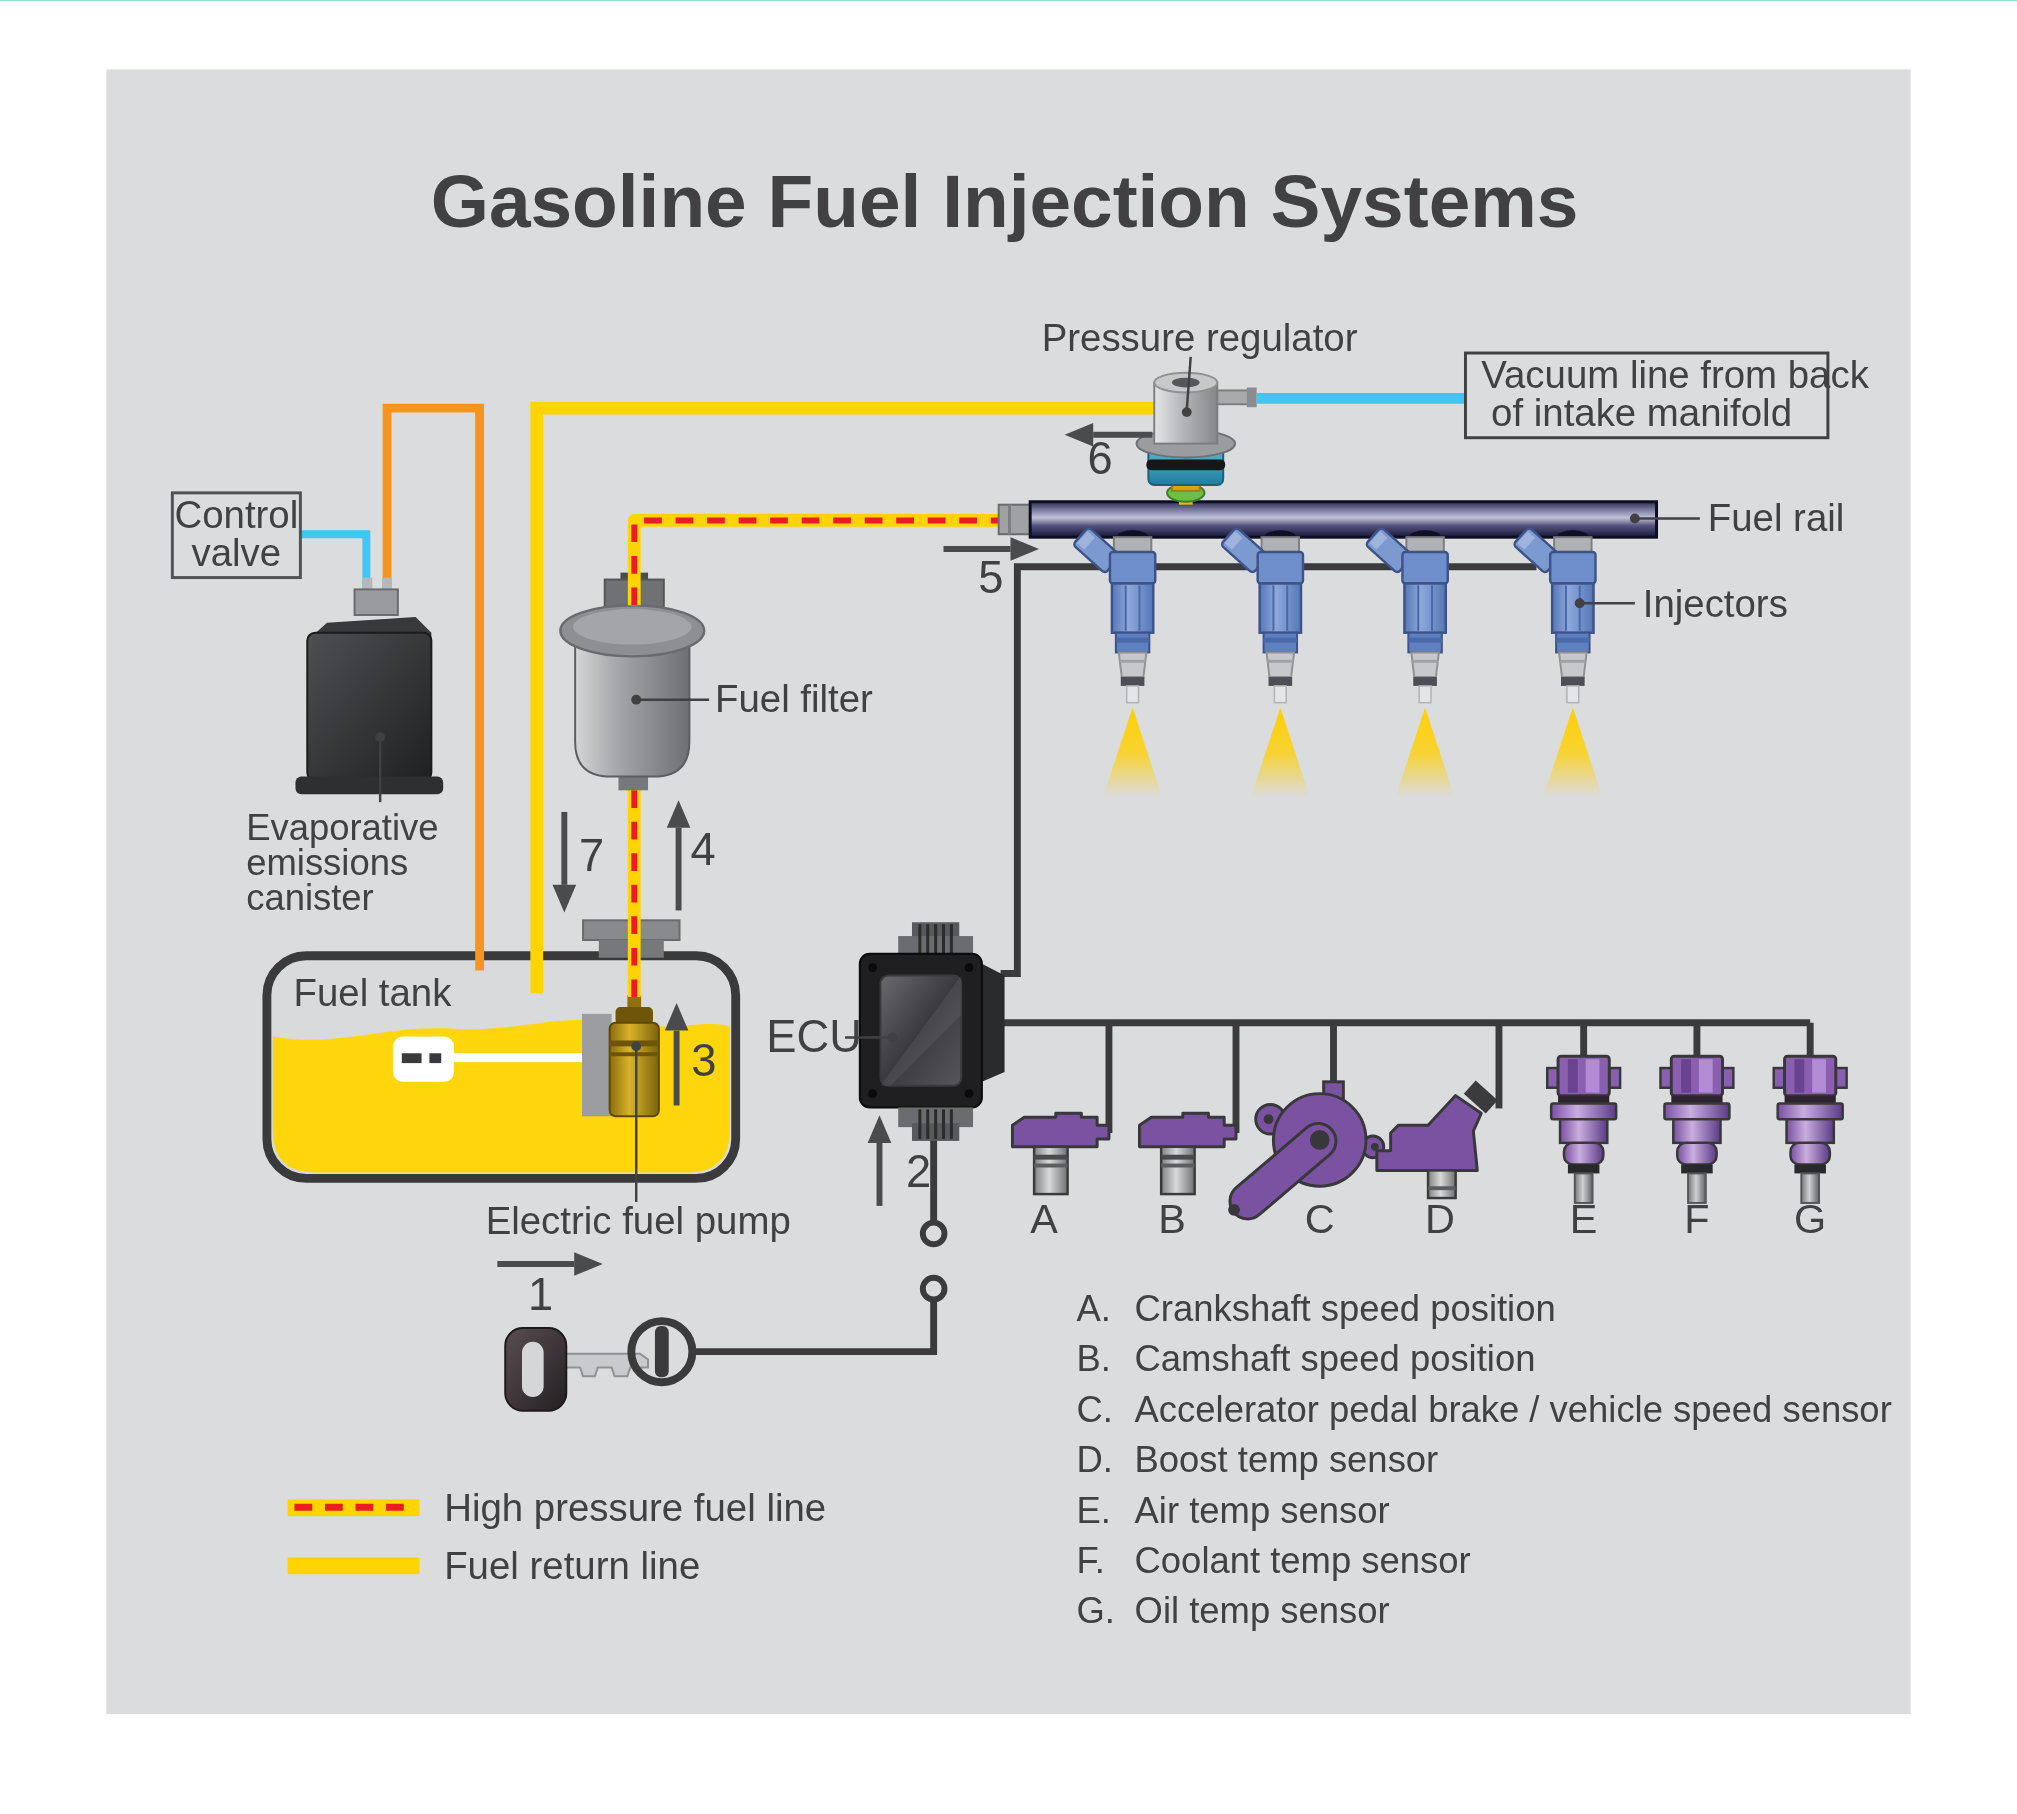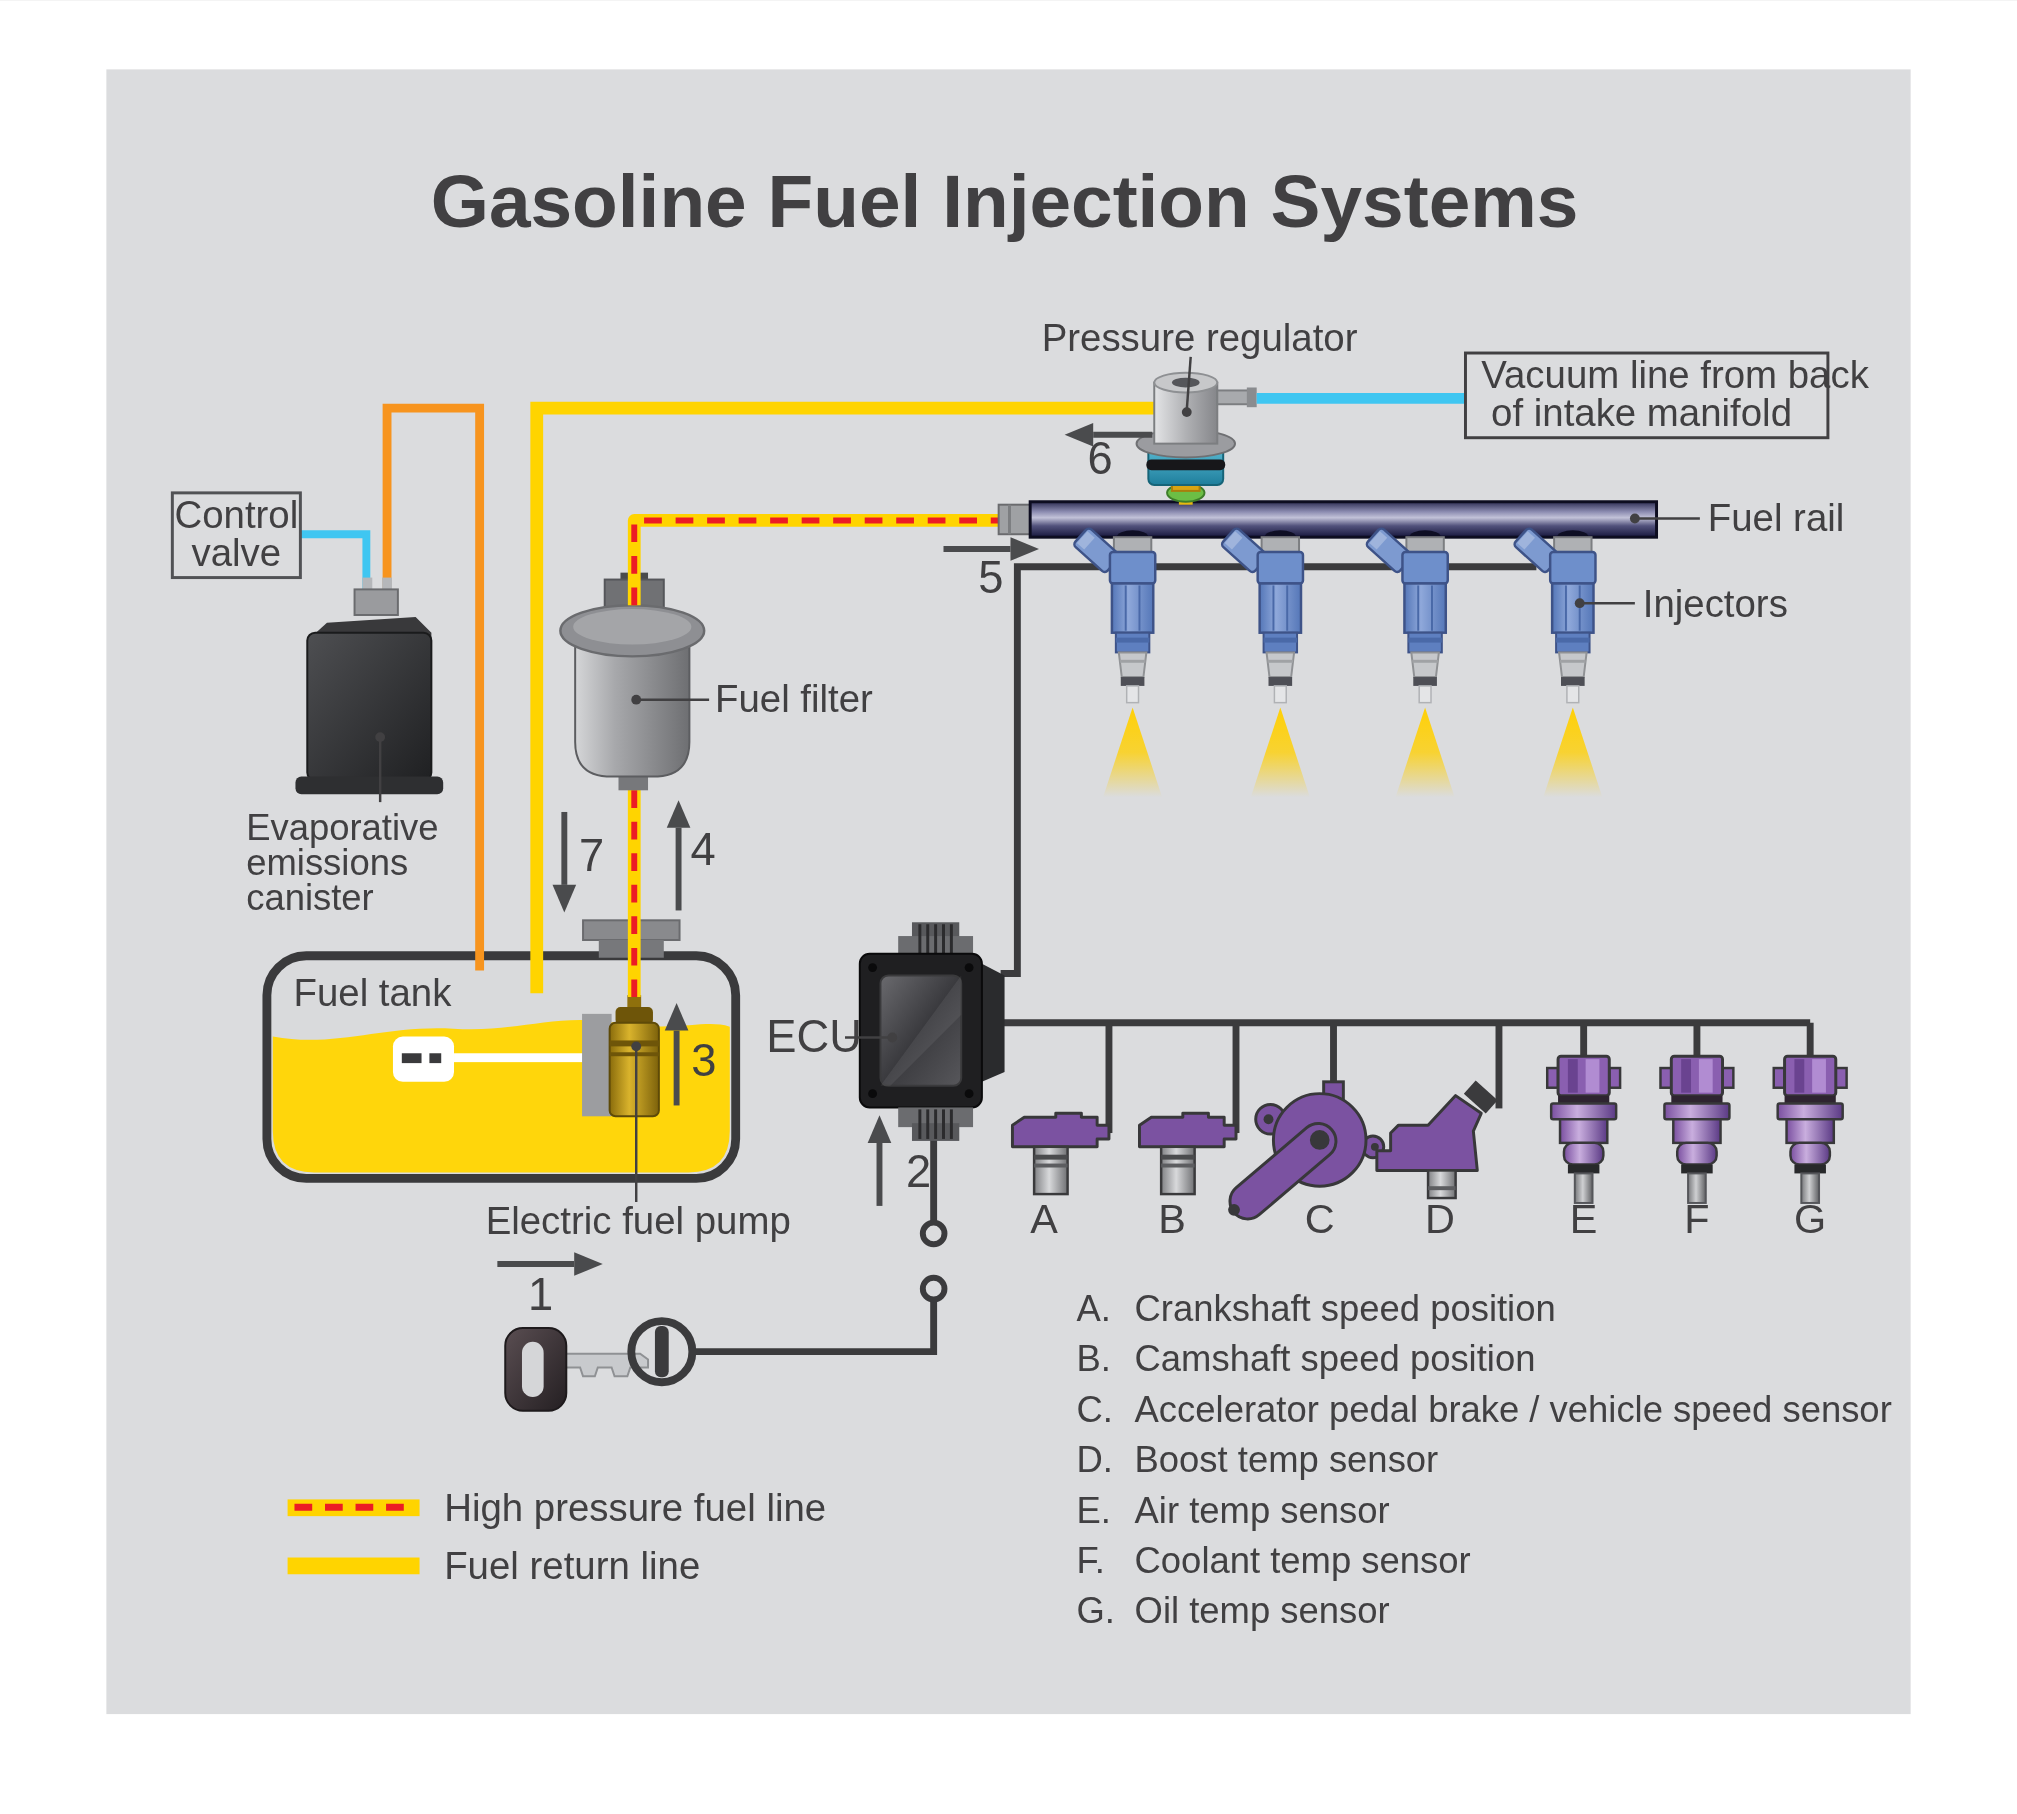--- a/index.html
+++ b/index.html
@@ -1,16 +1,16 @@
 <!DOCTYPE html>
 <html><head>
 <meta charset="utf-8">
 <style>
   html,body{margin:0;padding:0;background:#ffffff;}
-  .page{position:relative;width:2017px;height:1742px;background:#e5e5e5;overflow:hidden;}
+  .page{position:relative;width:2017px;height:1742px;background:#14b8a6;overflow:hidden;}
   svg{position:absolute;left:0;top:0;}
   svg text{font-family:"Liberation Sans","DejaVu Sans",sans-serif;fill:#414042;}
   .lbl{font-size:39px;}
   .lbl-sm{font-size:37px;}
   .num{font-size:46px;}
   .letter{font-size:42px;}
   .list-txt{font-size:37px;}
   .title-txt{font-size:76px;font-weight:bold;}
   .ecu-txt{font-size:46px;}
 </style>

